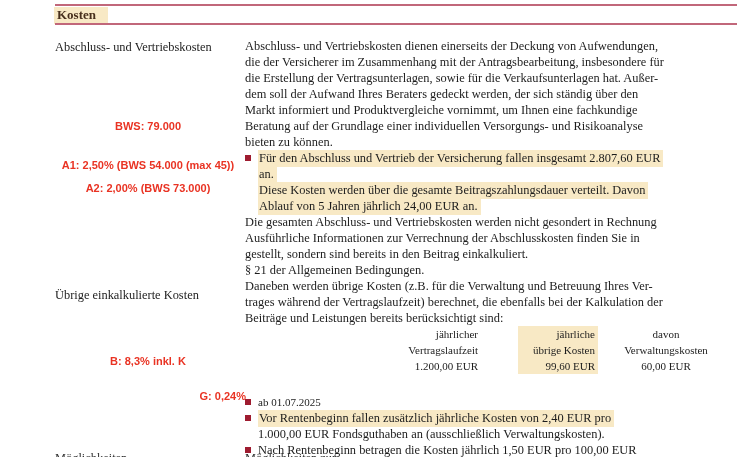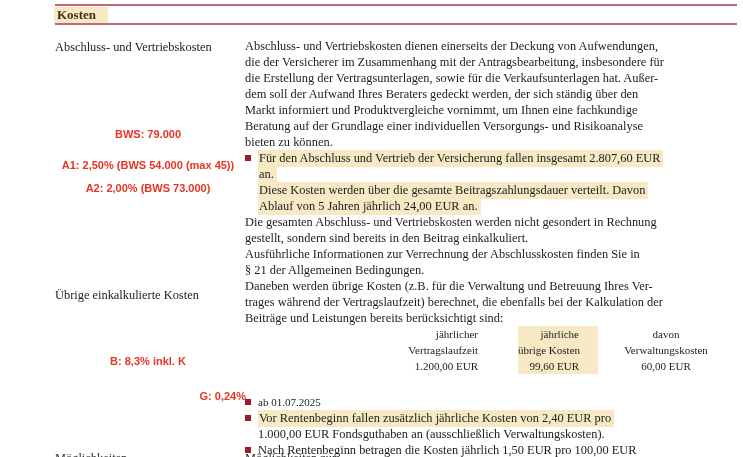--- a/index.html
+++ b/index.html
@@ -18,40 +18,40 @@
   }
   
   .lbl{position:absolute; left:55px; font-size:12.4px; line-height:16px; white-space:nowrap;}
   .lbl-1{top:39px;}
   .lbl-2{top:287px;}
   .anno{
     position:absolute; left:50px; width:196px; text-align:center;
     font-family:"Liberation Sans", sans-serif; font-weight:bold;
     font-size:11px; line-height:13px; color:#e93323; white-space:nowrap;
   }
-  .anno-bws{top:128px;}
+  .anno-bws{top:120px;}
   .anno-a1{top:159px;}
   .anno-a2{top:182px;}
   .anno-b{top:355px;}
   .anno-g{top:390px;text-align:right;}
   
   .main{position:absolute; left:245px; top:38px; width:492px;}
   .ln{height:16px; line-height:16px; font-size:12.4px; white-space:nowrap;}
   .ind{padding-left:13px;}
   .bl{position:relative; padding-left:13px;}
   .sq{
     position:absolute; left:0; top:5px; width:6px; height:6px;
     background:#9e1c30; display:inline-block;
   }
   .hl{background:#f8e9c5; padding:1px 3px 2px 1px;}
   
   .cost-table{display:grid; grid-template-columns:140px 93px 40px 80px 139px;}
   .tc{height:16px; line-height:16px; font-size:11px; white-space:nowrap;}
   .t-r{text-align:right;}
-  .t-hl{background:#f8e9c5; text-align:right; padding-right:19px;}
+  .t-hl{background:#f8e9c5; text-align:right; padding-right:3px;}
   .t-pr{padding-right:3px;text-align:center;}
   .tc-label{position:relative; padding-left:13px;margin-top:36px;}
   
   .cutoff{position:absolute; top:451px; font-size:12.4px; line-height:14px; white-space:nowrap; color:#333;}
   .cutoff-left{left:55px;}
   .cutoff-main{left:245px;}
 </style>
 </head>
 <body>
 
@@ -89,22 +89,22 @@
     </div>
 
     <div class="ln ind">
       <span class="hl">Diese Kosten werden über die gesamte Beitragszahlungsdauer verteilt. Davon</span>
     </div>
     <div class="ln ind">
       <span class="hl">Ablauf von 5 Jahren jährlich 24,00 EUR an.</span>
     </div>
 
     <div class="ln">Die gesamten Abschluss- und Vertriebskosten werden nicht gesondert in Rechnung</div>
+    <div class="ln">Ausführliche Informationen zur Verrechnung der Abschlusskosten finden Sie in</div>
     <div class="ln">gestellt, sondern sind bereits in den Beitrag einkalkuliert.</div>
-    <div class="ln">Ausführliche Informationen zur Verrechnung der Abschlusskosten finden Sie in</div>
     <div class="ln">§ 21 der Allgemeinen Bedingungen.</div>
 
     <div class="ln">Daneben werden übrige Kosten (z.B. für die Verwaltung und Betreuung Ihres Ver-</div>
     <div class="ln">trages während der Vertragslaufzeit) berechnet, die ebenfalls bei der Kalkulation der</div>
     <div class="ln">Beiträge und Leistungen bereits berücksichtigt sind:</div>
 
     <div class="cost-table">
       <div class="tc"></div>
       <div class="tc t-r">jährlicher</div>
       <div class="tc"></div>

